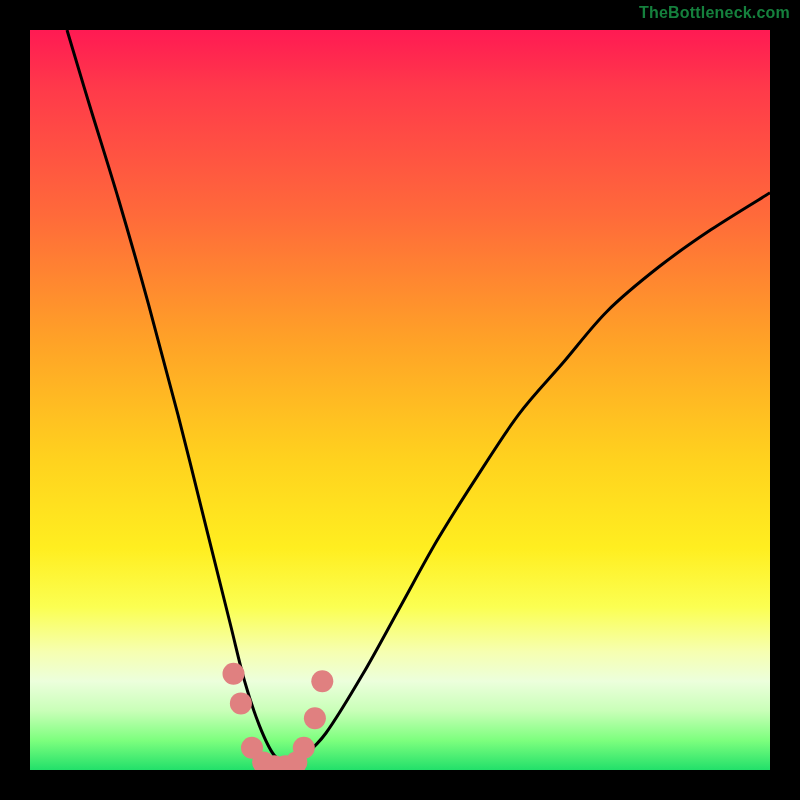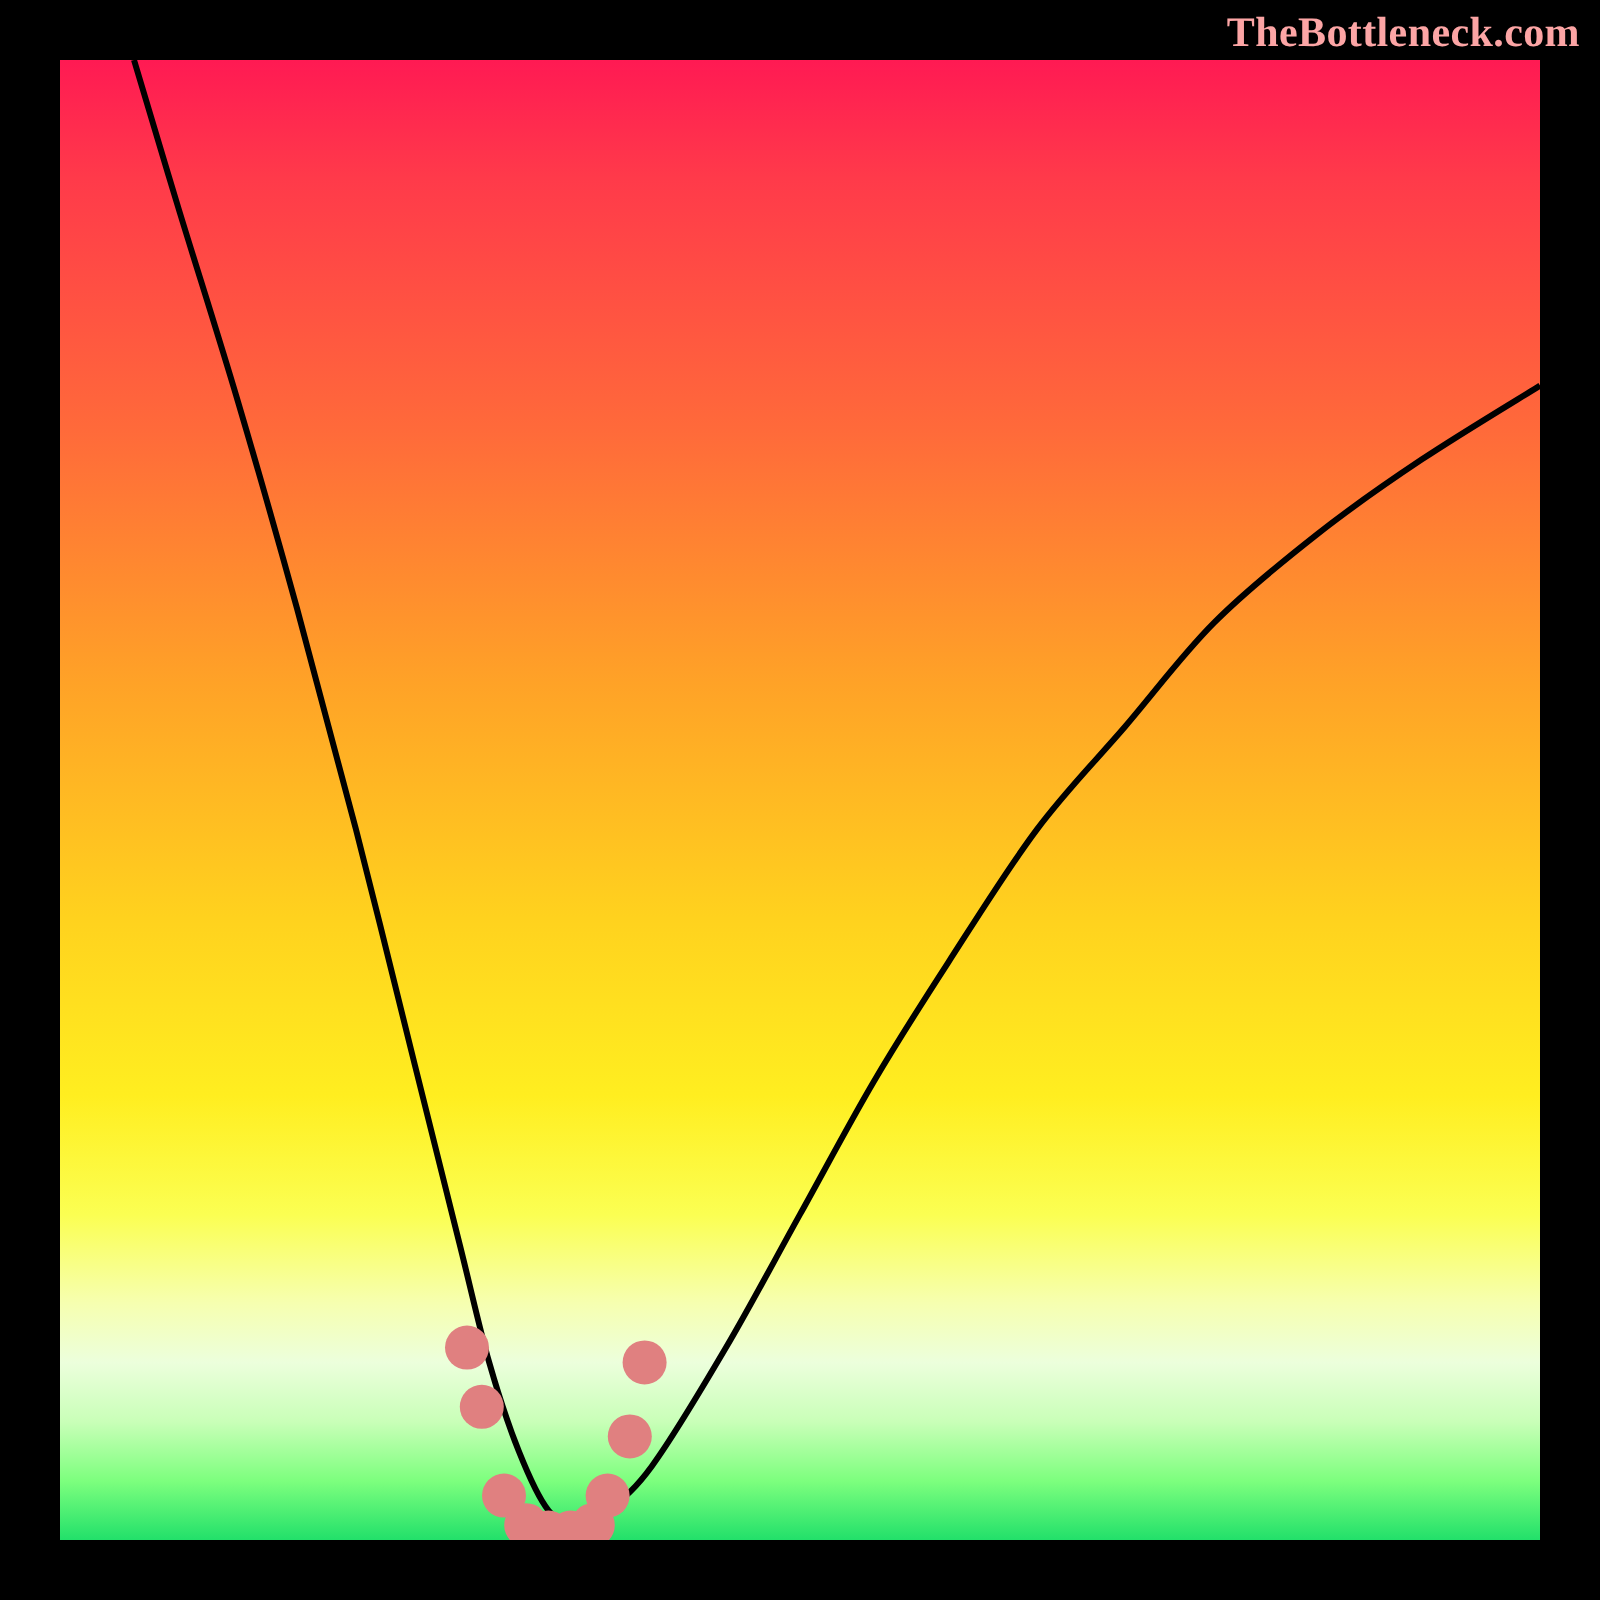--- a/index.html
+++ b/index.html
@@ -38,24 +38,24 @@
       #ecffdc 88%,
       #c9ffb8 92%,
       #7dff7e 96%,
       #22e06a 100%
     );
   }
   .watermark {
     position: absolute;
     top: 4px;
     right: 10px;
-    font-family: Liberation Serif, serif;
-    font-size: 21px;
+    font-family: Liberation Sans, sans-serif;
+    font-size: 16px;
     font-weight: 600;
-    color: #fca5a5;
+    color: #15803d;
     letter-spacing: 0.2px;
     user-select: none;
   }
   svg.curve {
     position: absolute;
     left: 0;
     top: 0;
     width: 740px;
     height: 740px;
   }

